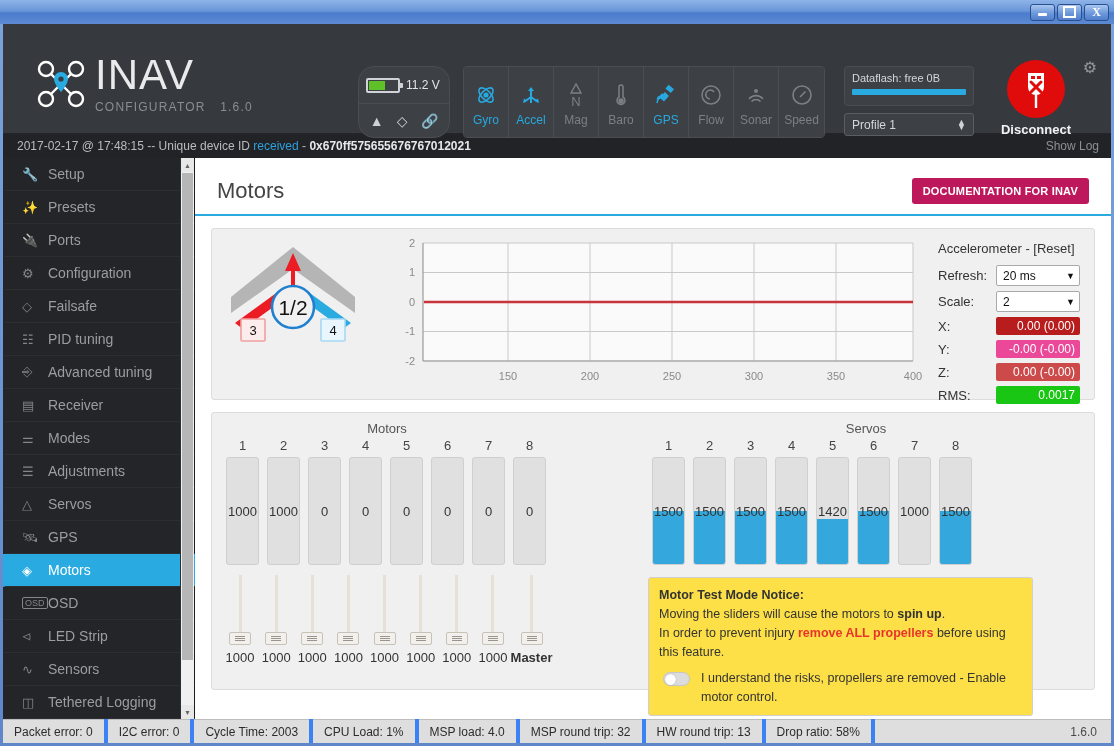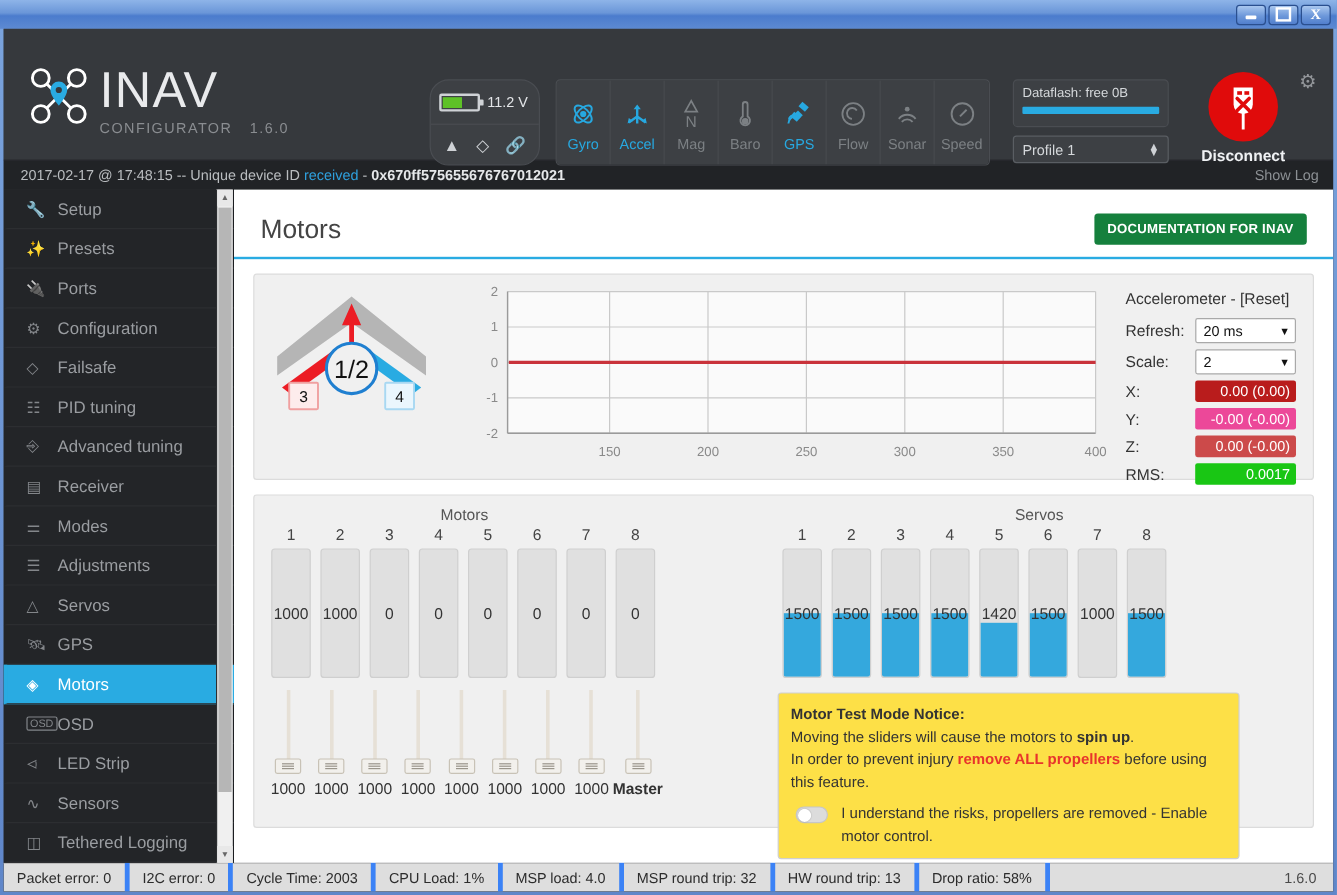--- a/index.html
+++ b/index.html
@@ -37,21 +37,21 @@
   .client {
     position: absolute; left: 3px; top: 24px; width: 1108px; height: 719px;
     background: #2e3033; overflow: hidden;
   }
 
   
   .topbar {
     position: relative; height: 110px; width: 100%;
     background: #36393d; border-bottom: 1px solid #23252a;
   }
-  .brand { position: absolute; left: 20px; top: 30px; display: flex; align-items: flex-start; }
+  .brand { position: absolute; left: 32px; top: 30px; display: flex; align-items: center; }
   .brand-logo { width: 52px; height: 52px; margin-right: 8px; }
   .brand-txt { display:flex; flex-direction: column; }
   .brand-name {
     font-size: 42px; color: #e9eaec; line-height: 42px;
     font-weight: 300; letter-spacing: 1px;
   }
   .brand-sub {
     font-size: 12px; color: #8a8d91; letter-spacing: 1.2px; margin-top: 4px;
   }
   .brand-sub .ver { margin-left: 10px; }
@@ -159,21 +159,21 @@
   .sb-thumb { position: absolute; left: 1px; right: 1px; top: 15px; height: 487px; background: #b6b6b6; }
 
   .content { flex: 1; background: #fff; position: relative; }
   .page-head {
     display: flex; align-items: center; justify-content: space-between;
     padding: 20px 22px 10px 22px; border-bottom: 2px solid #29abe2;
     margin: 0 0 0 0;
   }
   .page-title { font-size: 22px; color: #444; font-weight: 300; }
   .doc-btn {
-    background: #15803d; color: #fff; font-size: 11px; font-weight: bold;
+    background: #be185d; color: #fff; font-size: 11px; font-weight: bold;
     padding: 7px 11px; border-radius: 3px; letter-spacing: .2px;
   }
 
   .card {
     margin: 12px 16px 0 16px; background: #f0f0f0; border: 1px solid #dcdcdc;
     border-radius: 3px;
   }
 
   
   .topcard { display: flex; height: 172px; padding: 6px; }

